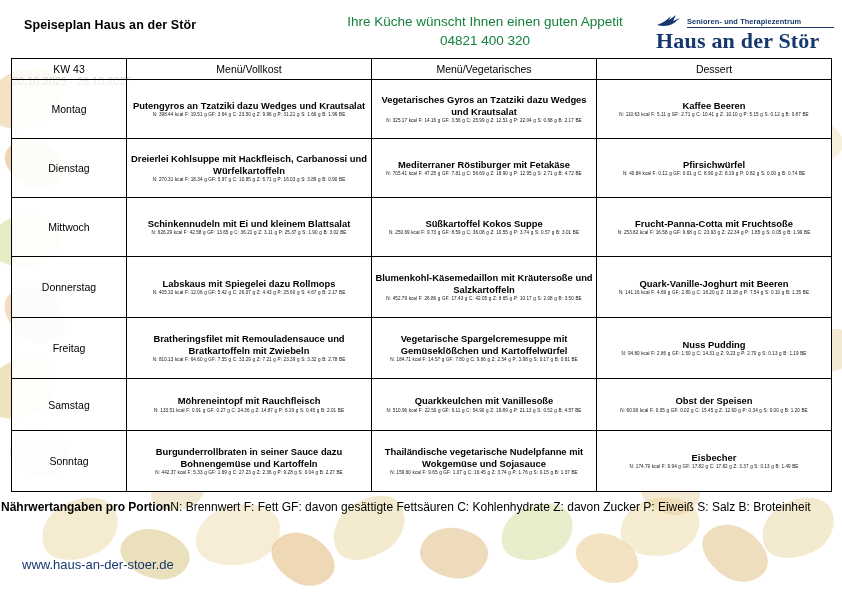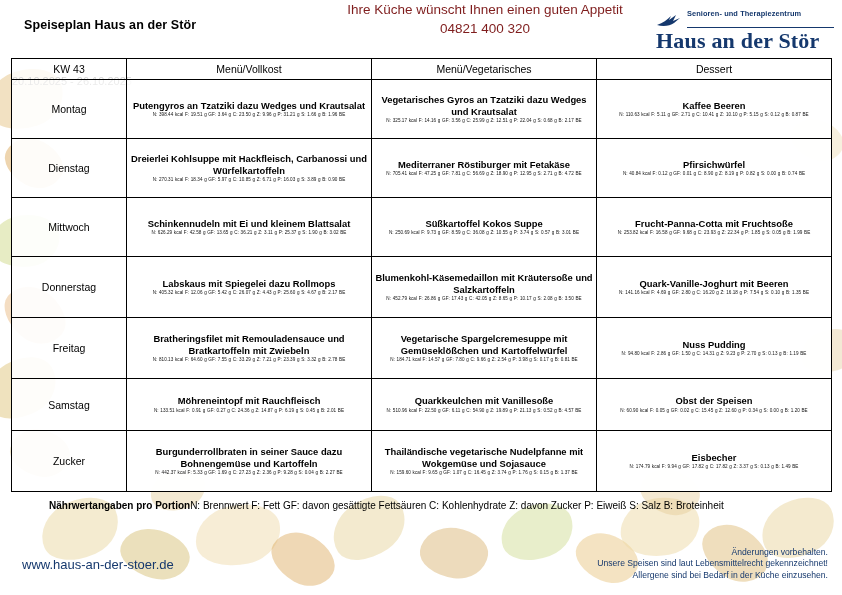--- a/index.html
+++ b/index.html
@@ -54,24 +54,24 @@
     position: absolute;
     left: 12px;
     top: 37px;
     font-size: 11px;
     color: #000;
     margin-top: 38px;
   }
   .greeting {
     position: absolute;
     left: 290px;
-    top: 0;
+    top: 12px;
     width: 390px;
     text-align: center;
-    color: #7f1d1d;
+    color: #15803d;
     font-size: 13.5px;
     line-height: 19px;
   }
   .greeting .phone { display: block; }
 
   
   .logo {
     position: absolute;
     right: 8px;
     top: 10px;
@@ -84,21 +84,21 @@
     align-items: flex-end;
     gap: 5px;
     height: 18px;
   }
   .logo-sub {
     font-size: 7.4px;
     font-weight: bold;
     letter-spacing: .1px;
     white-space: nowrap;
     border-bottom: 1.2px solid #15386d;
-    padding-bottom: 9px;
+    padding-bottom: 1px;
     flex: 1;
   }
   .logo-name {
     font-family: "Liberation Serif", serif;
     font-weight: bold;
     font-size: 22px;
     line-height: 24px;
     margin-top: 1px;
     letter-spacing: .2px;
     white-space: nowrap;
@@ -158,25 +158,24 @@
   tr.r-mit td { height: 54px; }
   tr.r-don td { height: 56px; }
   tr.r-fre td { height: 56px; }
   tr.r-sam td { height: 47px; }
   tr.r-son td { height: 56px; }
 
   
   .legend {
     position: relative;
     z-index: 2;
-    margin: 8px 11px 0 11px;
-    font-size: 10px;
+    margin: 8px 11px 0 1px;
+    font-size: 12px;
     color: #000;
     white-space: nowrap;
-    padding-left: 38px;
   }
   .legend b { font-weight: bold; }
 
   
   .footer-url {
     position: absolute;
     left: 22px;
     bottom: 23px;
     z-index: 3;
     color: #15386d;
@@ -345,21 +344,21 @@
         <td class="dish">
           <div class="dish-name">Quarkkeulchen mit Vanillesoße</div>
           <div class="dish-nutri">N: 510.96 kcal F: 22.50 g GF: 6.11 g C: 54.90 g Z: 19.89 g P: 21.13 g S: 0.52 g B: 4.57 BE</div>
         </td>
         <td class="dish">
           <div class="dish-name">Obst der Speisen</div>
           <div class="dish-nutri">N: 60.90 kcal F: 0.05 g GF: 0.02 g C: 15.45 g Z: 12.60 g P: 0.34 g S: 0.00 g B: 1.20 BE</div>
         </td>
       </tr>
       <tr class="r-son">
-        <td class="day">Zucker</td>
+        <td class="day">Sonntag</td>
         <td class="dish">
           <div class="dish-name">Burgunderrollbraten in seiner Sauce dazu Bohnengemüse und Kartoffeln</div>
           <div class="dish-nutri">N: 442.37 kcal F: 5.33 g GF: 1.69 g C: 27.23 g Z: 2.36 g P: 9.28 g S: 0.04 g B: 2.27 BE</div>
         </td>
         <td class="dish">
           <div class="dish-name">Thailändische vegetarische Nudelpfanne mit Wokgemüse und Sojasauce</div>
           <div class="dish-nutri">N: 159.60 kcal F: 9.65 g GF: 1.07 g C: 16.45 g Z: 3.74 g P: 1.76 g S: 0.15 g B: 1.37 BE</div>
         </td>
         <td class="dish">
           <div class="dish-name">Eisbecher</div>
@@ -367,19 +366,14 @@
         </td>
       </tr>
     </tbody>
   </table>
 
   <div class="legend">
     <b>Nährwertangaben pro Portion</b><span>N: Brennwert F: Fett GF: davon gesättigte Fettsäuren C: Kohlenhydrate Z: davon Zucker P: Eiweiß S: Salz B: Broteinheit</span>
   </div>
 
   <div class="footer-url">www.haus-an-der-stoer.de</div>
-  <div class="footer-note">
-    <div>Änderungen vorbehalten.</div>
-    <div>Unsere Speisen sind laut Lebensmittelrecht gekennzeichnet!</div>
-    <div>Allergene sind bei Bedarf in der Küche einzusehen.</div>
-  </div>
 
 </div>
 
 </body></html>

